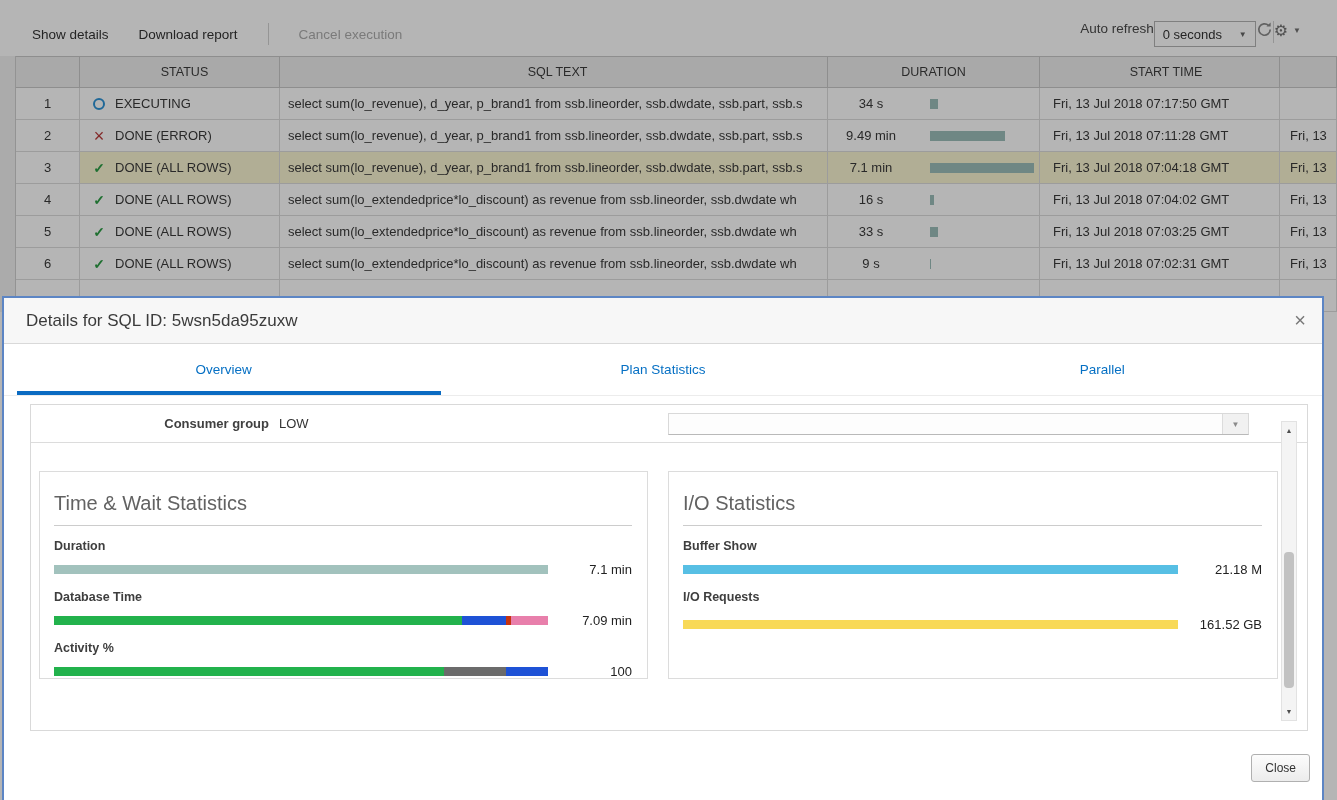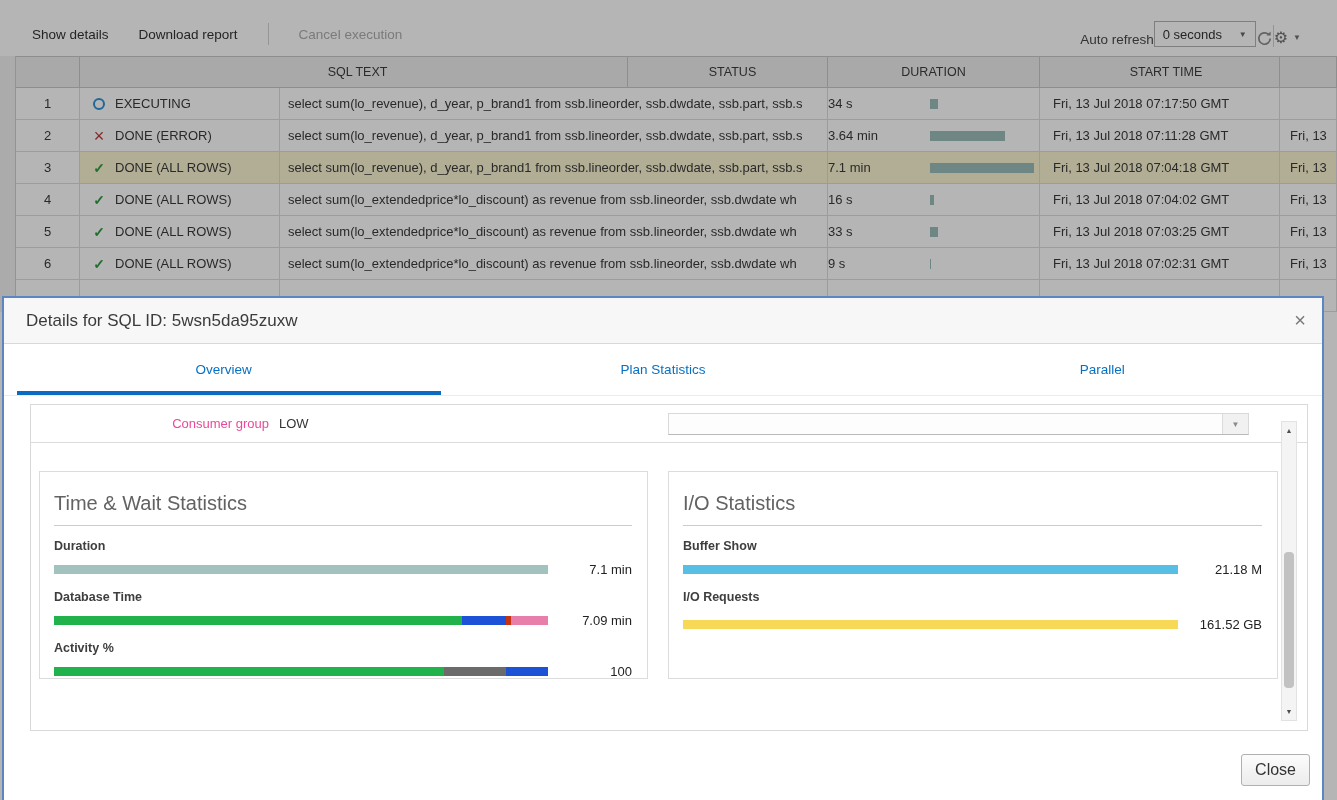--- a/index.html
+++ b/index.html
@@ -9,21 +9,21 @@
     font-family:"Liberation Sans", sans-serif; background:#fff; color:#333;
   }
   
   .bgpage { position:absolute; inset:0; background:#fff; }
   .toolbar { position:absolute; top:0; left:0; right:0; height:56px;
     display:flex; align-items:center; padding:12px 36px 0 32px; }
   .tb-left { display:flex; align-items:center; gap:30px; }
   .tb-btn { font-size:13.5px; color:#333; cursor:pointer; white-space:nowrap; }
   .tb-btn.disabled { color:#adadad; }
   .tb-sep { width:1px; height:22px; background:#d2d2d2; }
-  .tb-right { margin-left:auto; display:flex; align-items:flex-end; gap:0; }
+  .tb-right { margin-left:auto; display:flex; align-items:flex-start; gap:0; }
   .tb-label { font-size:13.5px; color:#4a4a4a; }
   .tb-select { width:102px; height:26px; border:1px solid #b3b3b3; background:#fff;
     display:flex; align-items:center; padding:0 8px; font-size:13px; color:#333; }
   .tb-select .caret { margin-left:auto; font-size:8px; color:#666; }
   .icon-btn { display:flex; align-items:center; color:#808080; }
   .gear-glyph { font-size:16px; color:#737373; }
   .caret-sm { font-size:8px; color:#737373; margin-left:5px; }
 
   
   .gutter { position:absolute; left:0; top:56px; height:256px; width:16px;
@@ -40,42 +40,42 @@
   .c1 { width:200px; padding-left:10px; }
   .c2 { width:548px; padding-left:8px; }
   .c3 { width:212px; }
   .c4 { width:240px; padding-left:13px; }
   .c5 { flex:1; padding-left:10px; }
   .trow.sel .td:not(.c0) { background:#faf5d2; }
   .stat-ic { display:inline-flex; width:18px; justify-content:center; margin-right:7px; }
   .ring { width:12px; height:12px; border:2px solid #2e93d6; border-radius:50%; }
   .gl-error { color:#b93a3a; font-size:18px; line-height:1; }
   .gl-done { color:#2d9e46; font-size:14px; font-weight:bold; line-height:1; }
-  .dur-val { width:86px; text-align:left; }
+  .dur-val { width:86px; text-align:center; }
   .dur-bar { margin-left:16px; height:10px; background:#9dbfba; }
 
   
   .overlay { position:absolute; inset:0; background:rgba(0,0,0,0.29); z-index:5; }
   .modal { position:absolute; left:2px; top:296px; width:1322px; height:510px;
     background:#fff; border:2px solid #5c85c4; z-index:10; }
   .m-head { height:46px; background:#f7f7f7; border-bottom:1px solid #d9d9d9;
     display:flex; align-items:center; }
   .m-title { margin-left:22px; font-size:17px; color:#3b3b3b; }
   .m-close { margin-left:auto; margin-right:16px; font-size:20px; color:#787878; cursor:pointer; }
   .tabs { height:52px; display:flex; border-bottom:1px solid #ececec; }
   .tab { flex:1; display:flex; align-items:center; justify-content:center;
     font-size:13.5px; color:#0670c4; position:relative; cursor:pointer; }
   .tab.active::after { content:""; position:absolute; left:13px; right:2px; bottom:0;
     height:4px; background:#0b6bc2; }
 
   .content { position:absolute; left:26px; top:106px; width:1278px; height:327px;
     border:1px solid #d9d9d9; background:#fff; }
   .form-row { position:relative; height:38px; border-bottom:1px solid #dcdcdc; }
   .f-label { position:absolute; left:0; width:238px; top:11px; text-align:right;
-    font-size:13px; font-weight:normal; color:#ec4899; }
+    font-size:13px; font-weight:bold; color:#404040; }
   .f-value { position:absolute; left:248px; top:11px; font-size:13px; color:#333; }
   .f-select { position:absolute; left:637px; top:8px; width:581px; height:22px;
     border:1px solid #d9d9d9; border-bottom-color:#b9b9b9; background:#fdfdfd; display:flex; }
   .f-select .dd-btn { margin-left:auto; width:26px; background:#f1f1f1;
     border-left:1px solid #dcdcdc; display:flex; align-items:center; justify-content:center;
     font-size:8px; color:#8a8a8a; }
 
   .panel { position:absolute; top:66px; height:208px; border:1px solid #dcdcdc;
     background:#fff; padding:14px 15px 0 14px; }
   .panel.left { left:8px; width:609px; }
@@ -91,21 +91,21 @@
 
   .vscroll { position:absolute; right:10px; top:16px; width:16px; height:300px;
     background:#f4f4f4; border:1px solid #e2e2e2; }
   .vs-arrow { position:absolute; left:0; right:0; text-align:center;
     font-size:7px; color:#4d4d4d; cursor:pointer; }
   .vs-up { top:5px; } .vs-down { bottom:5px; }
   .vs-thumb { position:absolute; left:2px; width:10px; top:130px; height:136px;
     background:#c2c2c2; border-radius:4px; cursor:pointer; }
 
   .close-btn { position:absolute; right:12px; top:456px; padding:6px 13px;
-    font-size:16px; font-family:"Liberation Sans",sans-serif; color:#333;
+    font-size:12px; font-family:"Liberation Sans",sans-serif; color:#333;
     border:1px solid #b0b0b0; border-radius:3px;
     background:linear-gradient(#fcfcfc,#ececec); cursor:pointer; }
 </style>
 </head>
 <body>
 
 <div class="bgpage">
 
   <div class="toolbar">
     <div class="tb-left">
@@ -132,22 +132,22 @@
         <span class="caret-sm">▼</span>
       </span>
     </div>
   </div>
 
   <div class="gutter"></div>
 
   <div class="grid">
     <div class="thead">
         <div class="th c0"></div>
+        <div class="th c1">STATUS</div>
         <div class="th c2">SQL TEXT</div>
-        <div class="th c1">STATUS</div>
         <div class="th c3">DURATION</div>
         <div class="th c4">START TIME</div>
         <div class="th c5"></div>
       </div>
     <div id="tbody">
         <div class="trow">
           <div class="td c0">1</div>
           <div class="td c1">
             <span class="stat-ic">
               <span class="ring"></span>
@@ -165,21 +165,21 @@
         <div class="trow">
           <div class="td c0">2</div>
           <div class="td c1">
             <span class="stat-ic">
               <span class="gl-error">×</span>
             </span>
             <span>DONE (ERROR)</span>
           </div>
           <div class="td c2">select sum(lo_revenue), d_year, p_brand1 from ssb.lineorder, ssb.dwdate, ssb.part, ssb.s</div>
           <div class="td c3">
-            <span class="dur-val">3.64 min</span>
+            <span class="dur-val">9.49 min</span>
             <span class="dur-bar" style="width: 75px; background: rgb(157, 191, 186);"></span>
           </div>
           <div class="td c4">Fri, 13 Jul 2018 07:11:28 GMT</div>
           <div class="td c5">Fri, 13</div>
         </div>
         <div class="trow sel">
           <div class="td c0">3</div>
           <div class="td c1">
             <span class="stat-ic">
               <span class="gl-done">✓</span>

